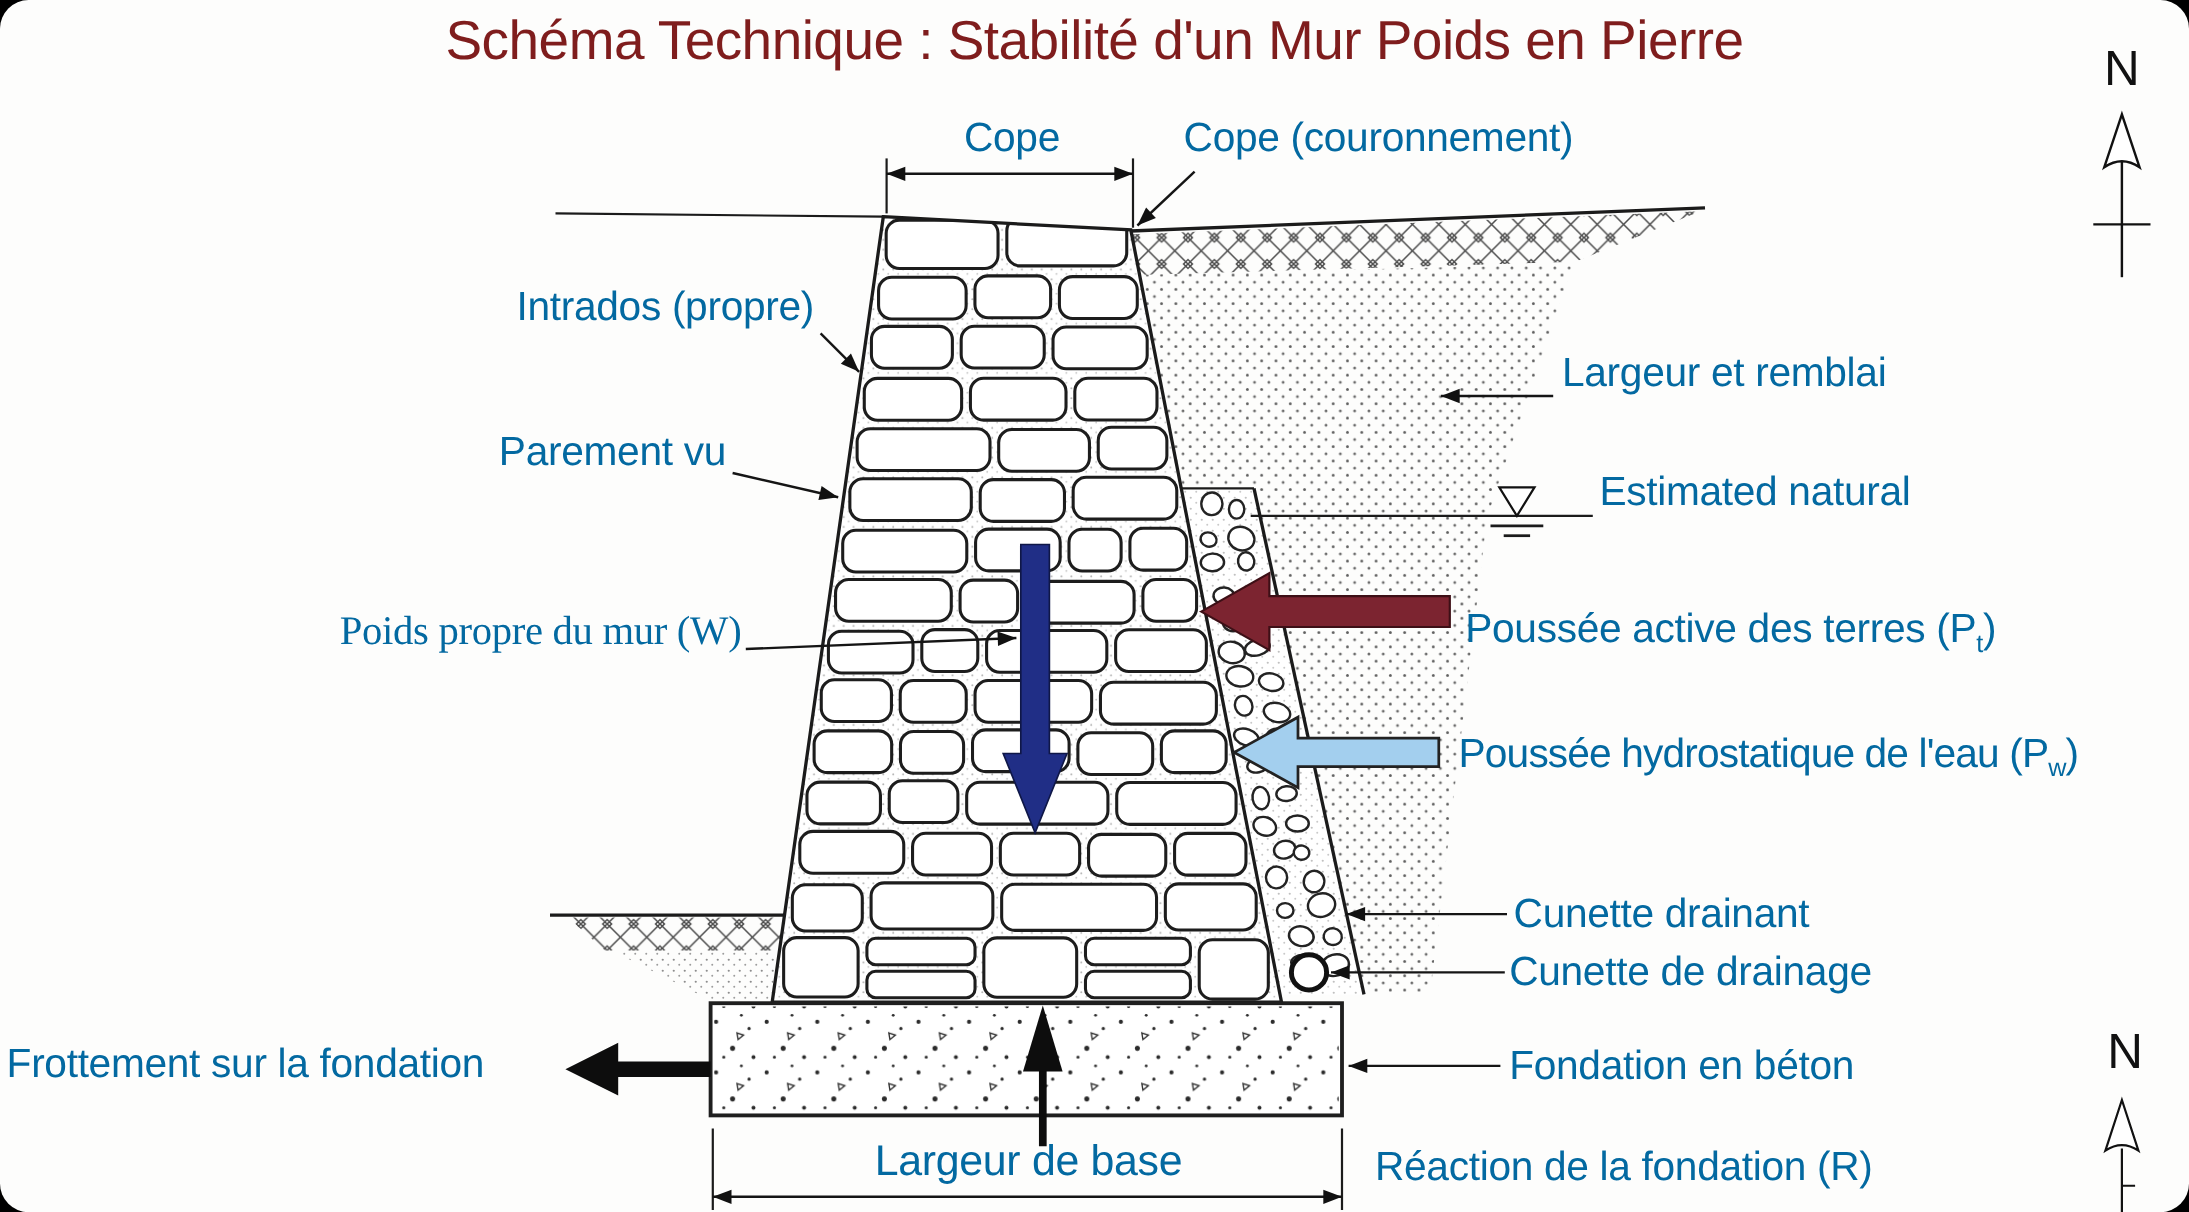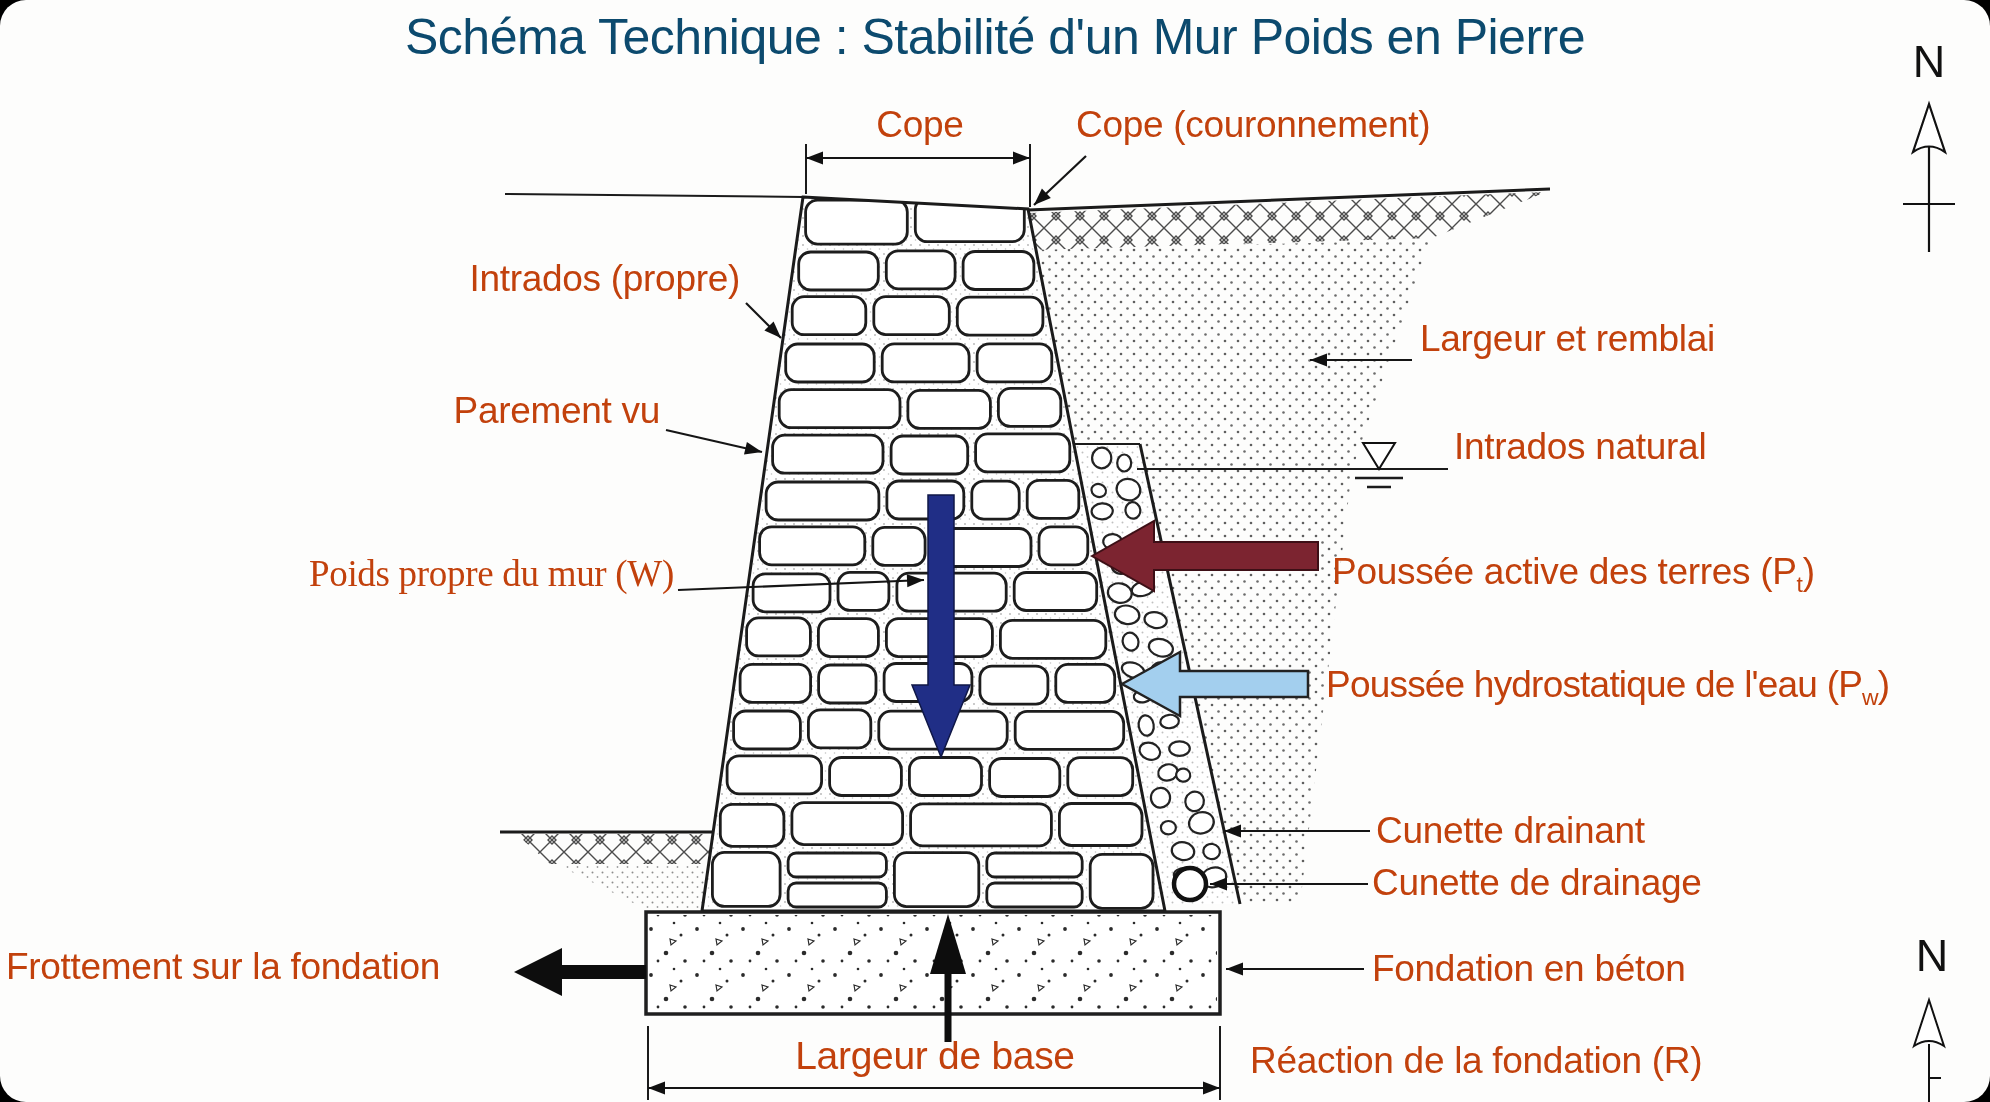--- a/index.html
+++ b/index.html
@@ -1,21 +1,21 @@
 <!DOCTYPE html>
 <html><head>
 <meta charset="utf-8">
 <style>
   html,body{margin:0;padding:0;background:#000;}
   .stage{position:relative;width:1990px;height:1102px;background:#fdfdfc;border-radius:26px;overflow:hidden;
          font-family:"Liberation Sans",sans-serif;color:#141414;}
   svg{position:absolute;left:0;top:0;}
-  .lbl{position:absolute;font-size:37px;line-height:1.15;color:#c2410c;white-space:nowrap;letter-spacing:-0.3px;}
+  .lbl{position:absolute;font-size:37px;line-height:1.15;color:#0369a1;white-space:nowrap;letter-spacing:-0.3px;}
   .lbl sub{font-size:0.62em;}
-  .title{position:absolute;left:0;right:0;top:8px;text-align:center;font-size:50px;letter-spacing:-0.5px;color:#0c4a6e;}
+  .title{position:absolute;left:0;right:0;top:8px;text-align:center;font-size:50px;letter-spacing:-0.5px;color:#7f1d1d;}
   .center{text-align:center;}
   .nmark{position:absolute;width:60px;text-align:center;font-size:45px;color:#111;}
   .stone{fill:#ffffff;stroke:#1d1d1d;stroke-width:2.8;}
   .cobble{fill:#ffffff;stroke:#232323;stroke-width:2.2;}
   .thin{stroke:#1b1b1b;stroke-width:2;fill:none;}
   .mid{stroke:#1b1b1b;stroke-width:3;fill:none;}
   .leader,.dim{stroke:#151515;stroke-width:2.2;fill:none;}
 </style>
 </head>
 <body>
@@ -239,21 +239,21 @@
       <polygon points="1226,969 1243.0,975.5 1243.0,962.5" fill="#111"></polygon>
     </svg>
 
   <div class="title">Schéma Technique : Stabilité d'un Mur Poids en Pierre</div>
 
   <div class="lbl center" style="left:820px;top:104px;width:200px;">Cope</div>
   <div class="lbl" style="left:1076px;top:104px;">Cope (couronnement)</div>
   <div class="lbl" style="right:1250px;top:258px;">Intrados (propre)</div>
   <div class="lbl" style="right:1330px;top:390px;">Parement vu</div>
   <div class="lbl" style="left:1420px;top:318px;">Largeur et remblai</div>
-  <div class="lbl" style="left:1454px;top:426px;">Intrados natural</div>
+  <div class="lbl" style="left:1454px;top:426px;">Estimated natural</div>
 
   <div class="lbl" style="left:1332px;top:551px;"><span>Poussée active des terres (P</span><sub>t</sub><span>)</span></div>
 
   <div class="lbl" style="left:1326px;top:664px;letter-spacing:-0.8px;"><span>Poussée hydrostatique de l'eau (P</span><sub>w</sub><span>)</span></div>
 
   <div class="lbl" style="right:1316px;top:553px;font-family:Liberation Serif, serif;">Poids propre du mur (W)</div>
   <div class="lbl" style="left:1376px;top:810px;">Cunette drainant</div>
   <div class="lbl" style="left:1372px;top:862px;">Cunette de drainage</div>
   <div class="lbl" style="left:6px;top:946px;">Frottement sur la fondation</div>
   <div class="lbl" style="left:1372px;top:948px;">Fondation en béton</div>

